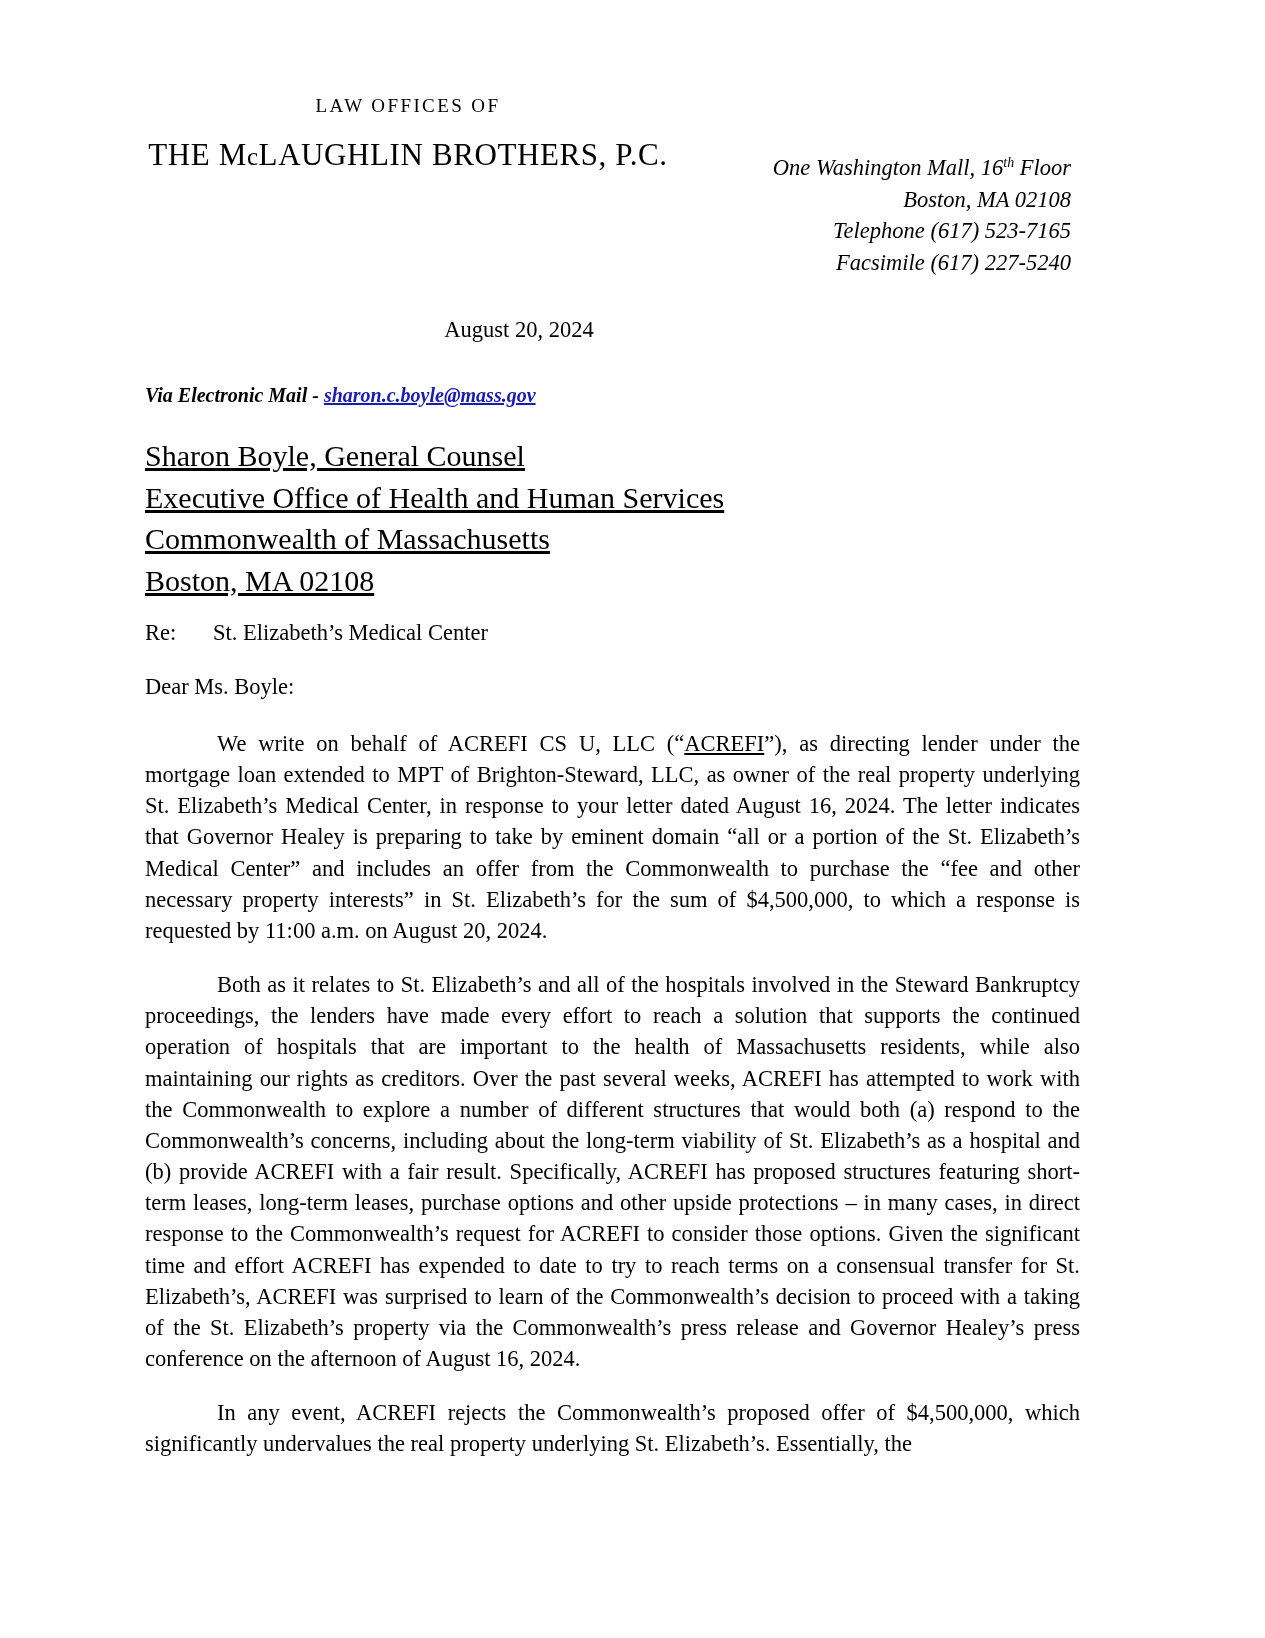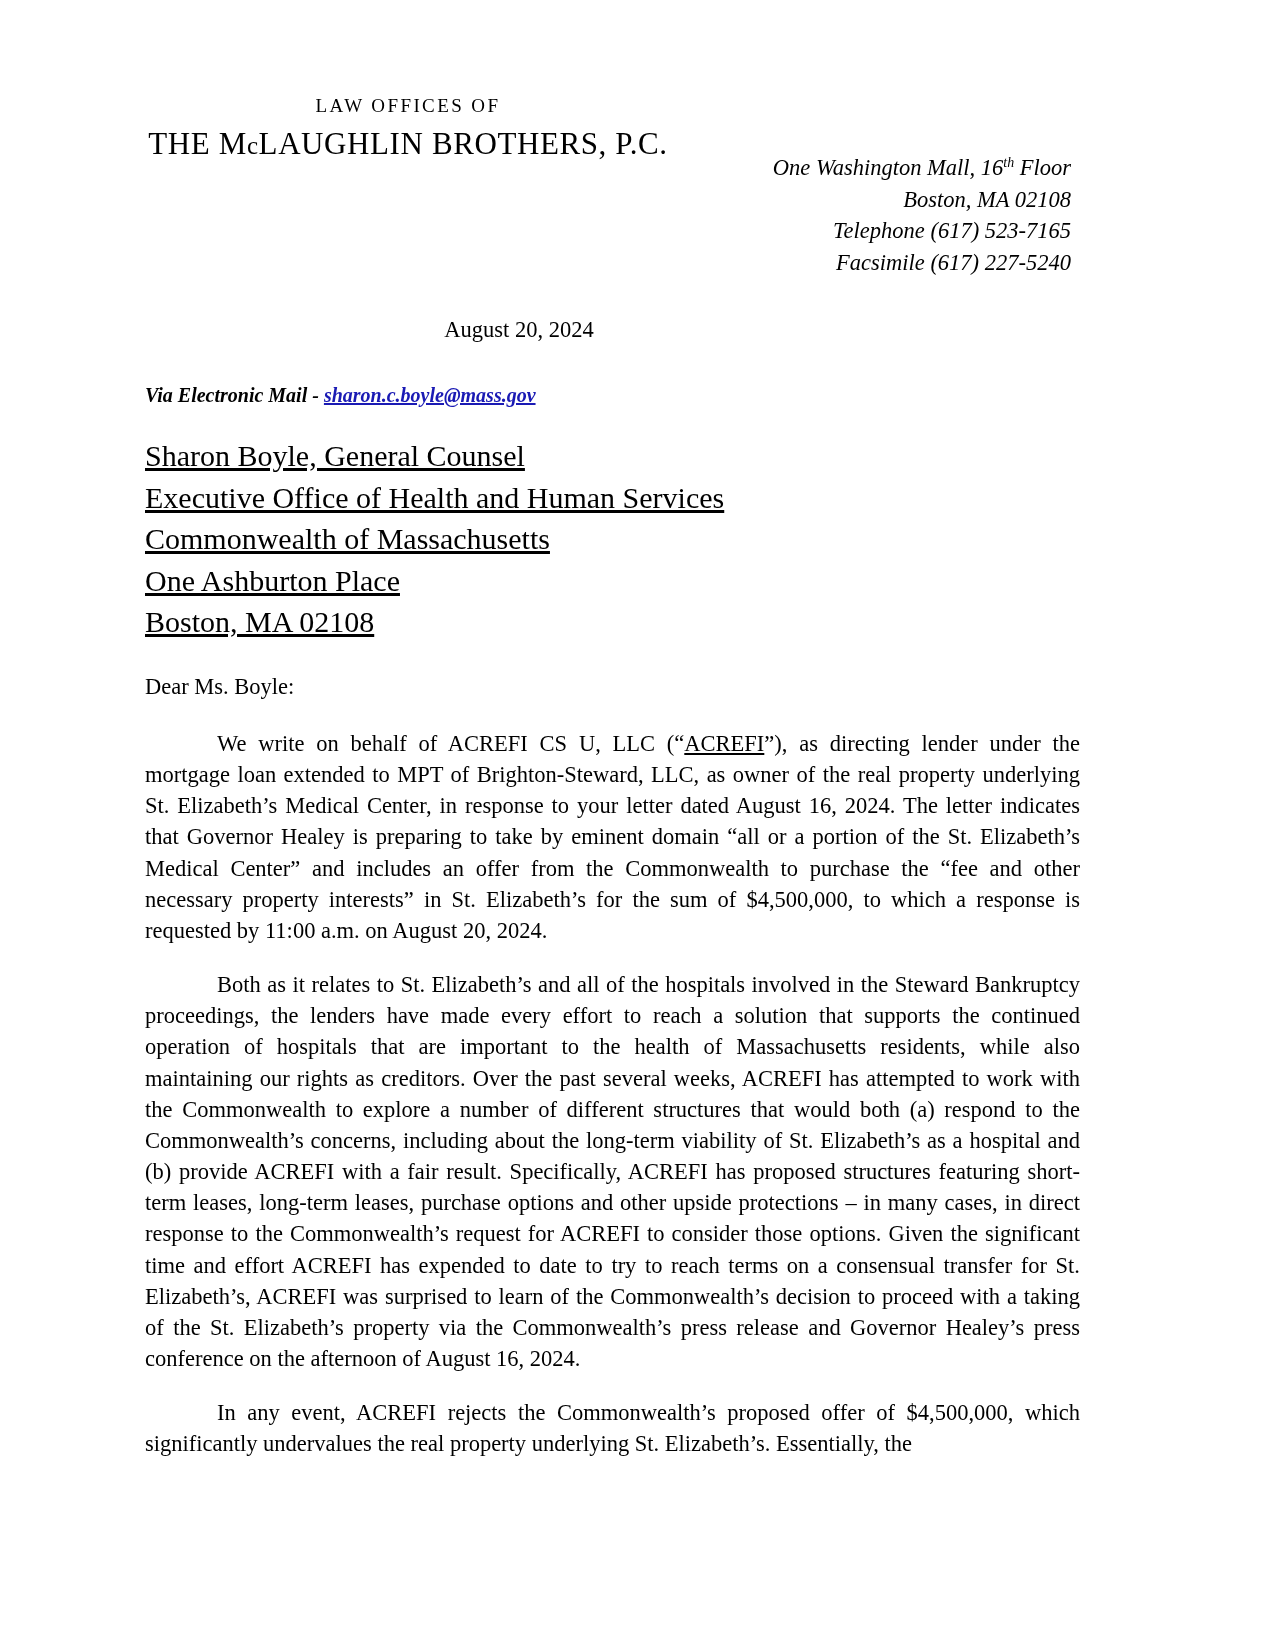--- a/index.html
+++ b/index.html
@@ -38,21 +38,21 @@
   .lh-small {
     font-size: 19px;
     letter-spacing: 2.4px;
     line-height: 1.2;
     white-space: nowrap;
   }
   .lh-firm {
     font-size: 31px;
     letter-spacing: 0.6px;
     line-height: 1.25;
-    margin-top: 7px;
+    margin-top: 18px;
     white-space: nowrap;
   }
   .lh-firm .sc {
     font-size: 25px;
   }
 
   
   .address-block {
     position: absolute;
     right: 86px;
@@ -160,24 +160,24 @@
     </div>
 
     <div class="date-line">August 20, 2024</div>
 
     <div class="via-line"><span>Via Electronic Mail - </span><span class="email">sharon.c.boyle@mass.gov</span></div>
 
     <div class="recipient">
       <div>Sharon Boyle, General Counsel</div>
       <div>Executive Office of Health and Human Services</div>
       <div>Commonwealth of Massachusetts</div>
-      <div>One Ashburton Place</div>
       <div>Boston, MA 02108</div>
     </div>
 
+    <div class="re-line"><span class="re-label">Re:</span><span>St. Elizabeth’s Medical Center</span></div>
 
     <div class="salutation">Dear Ms. Boyle:</div>
 
     <div class="body-text">
       <p><span>We write on behalf of ACREFI CS U, LLC (“</span><span class="u">ACREFI</span><span>”), as directing lender under the mortgage loan extended to MPT of Brighton-Steward, LLC, as owner of the real property underlying St. Elizabeth’s Medical Center, in response to your letter dated August 16, 2024.  The letter indicates that Governor Healey is preparing to take by eminent domain “all or a portion of the St. Elizabeth’s Medical Center” and includes an offer from the Commonwealth to purchase the “fee and other necessary property interests” in St. Elizabeth’s for the sum of $4,500,000, to which a response is requested by 11:00 a.m. on August 20, 2024.</span></p>
       <p>Both as it relates to St. Elizabeth’s and all of the hospitals involved in the Steward Bankruptcy proceedings, the lenders have made every effort to reach a solution that supports the continued operation of hospitals that are important to the health of Massachusetts residents, while also maintaining our rights as creditors.  Over the past several weeks, ACREFI has attempted to work with the Commonwealth to explore a number of different structures that would both (a) respond to the Commonwealth’s concerns, including about the long-term viability of St. Elizabeth’s as a hospital and (b) provide ACREFI with a fair result.  Specifically, ACREFI has proposed structures featuring short-term leases, long-term leases, purchase options and other upside protections – in many cases, in direct response to the Commonwealth’s request for ACREFI to consider those options.  Given the significant time and effort ACREFI has expended to date to try to reach terms on a consensual transfer for St. Elizabeth’s, ACREFI was surprised to learn of the Commonwealth’s decision to proceed with a taking of the St. Elizabeth’s property via the Commonwealth’s press release and Governor Healey’s press conference on the afternoon of August 16, 2024.</p>
       <p>In any event, ACREFI rejects the Commonwealth’s proposed offer of $4,500,000, which significantly undervalues the real property underlying St. Elizabeth’s.   Essentially, the</p>
     </div>
 
   </div>

